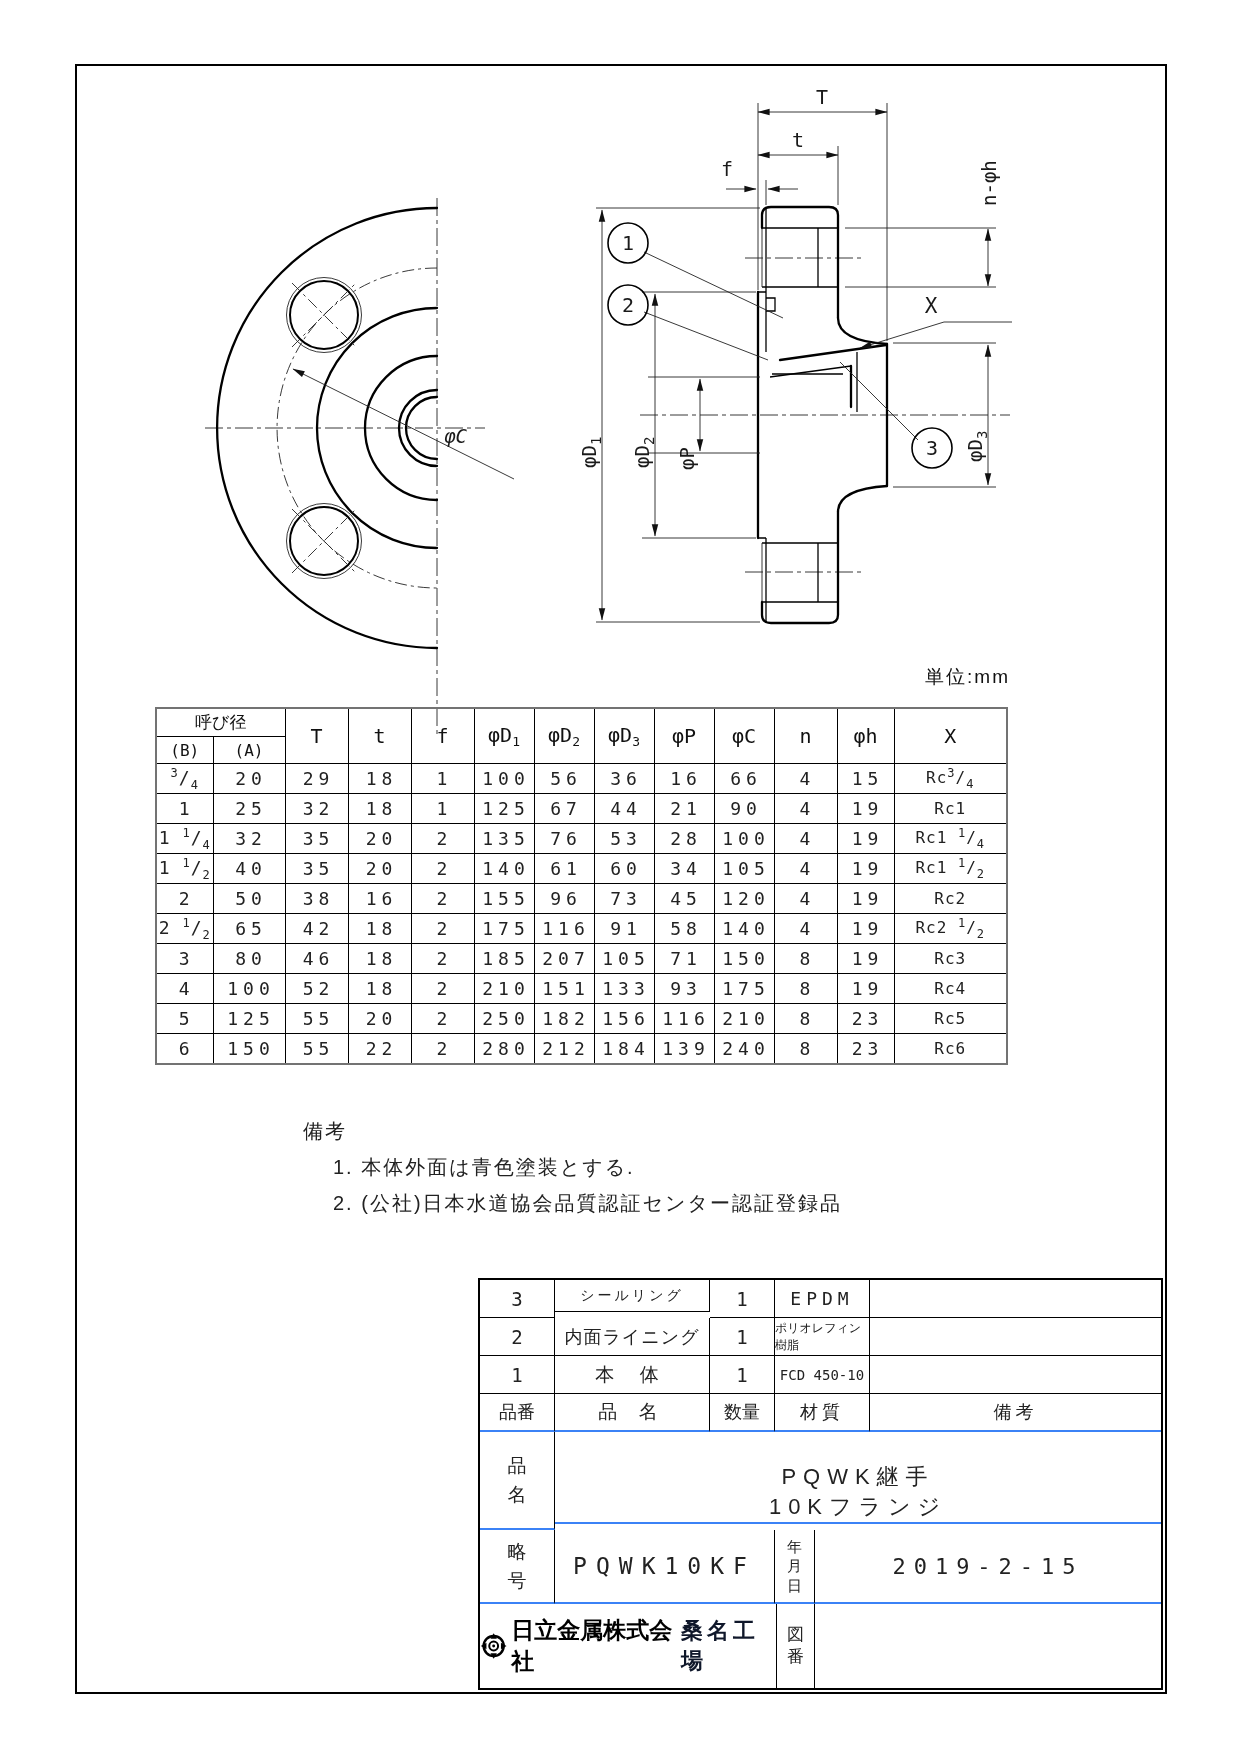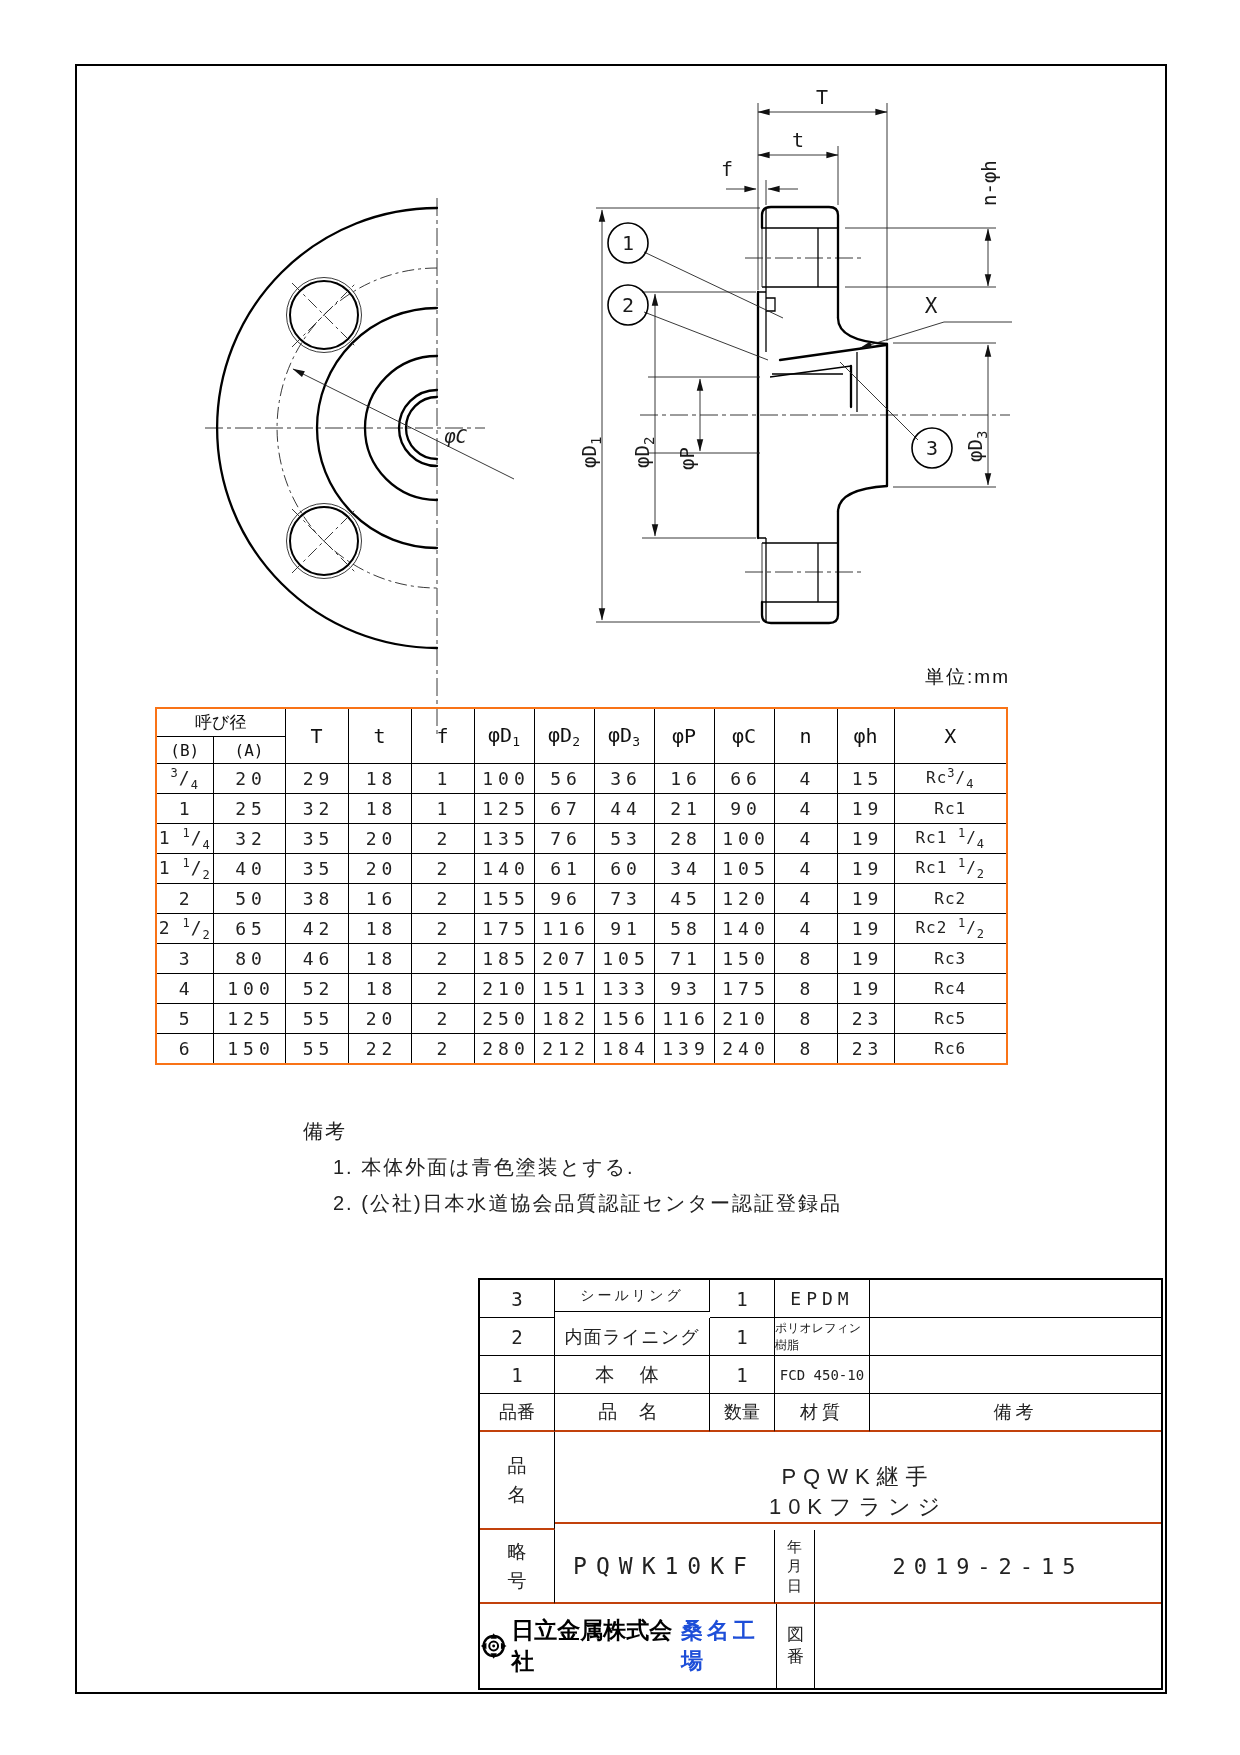--- a/index.html
+++ b/index.html
@@ -14,21 +14,21 @@
   .s-cl2{stroke:#222;stroke-width:0.9;fill:none;stroke-dasharray:12 4 3 4;}
 
   
   .unit{position:absolute;left:850px;top:664px;width:160px;text-align:right;
         font-size:19px;letter-spacing:2px;}
 
   
   .dimtable{position:absolute;left:155px;top:707px;border-collapse:collapse;table-layout:fixed;}
   .dimtable th,.dimtable td{border:1px solid #000;text-align:center;vertical-align:middle;
         font-weight:normal;padding:0;overflow:hidden;white-space:nowrap;}
-  .dimtable{border:2px solid #f97316;}
+  .dimtable{border:2px solid #737373;}
   .dimtable thead th{font-size:17px;}
   .dimtable .hd-main{font-family:"DejaVu Sans Mono",monospace;font-size:20px;}
   .dimtable .hd-sub{font-family:"DejaVu Sans Mono",monospace;font-size:13px;vertical-align:sub;}
   .dimtable tbody td{font-family:"DejaVu Sans Mono",monospace;font-size:18px;letter-spacing:5px;
         text-indent:4px;height:29px;color:#222;}
   .dimtable tbody td.col-b{letter-spacing:1px;text-indent:0;}
   .dimtable tbody td.col-x{letter-spacing:1px;text-indent:0;font-size:16px;}
   .dimtable sup{font-size:12px;}
   .dimtable sub{font-size:12px;}
   .dimtable tr.hrow1 th{height:27px;}
@@ -36,21 +36,21 @@
 
   
   .notes{position:absolute;left:303px;top:1118px;font-size:20px;letter-spacing:2px;color:#222;}
   .notes .note-line{margin-left:30px;margin-top:9px;}
 
   
   .tblock{position:absolute;left:478px;top:1278px;width:685px;height:412px;
           border:2px solid #000;box-sizing:border-box;}
   .cell{position:absolute;box-sizing:border-box;display:flex;align-items:center;
         justify-content:center;color:#222;}
-  .bR{border-right:1px solid #000;} .bB{border-bottom:1px solid #000;} .bB2{border-bottom:2px solid #c2410c;}
+  .bR{border-right:1px solid #000;} .bB{border-bottom:1px solid #000;} .bB2{border-bottom:2px solid #3b82f6;}
   .mono{font-family:"DejaVu Sans Mono",monospace;}
   .stack{width:1.2em;word-break:break-all;line-height:1.55;text-align:center;font-size:19px;}
   .stack3{width:1.2em;word-break:break-all;line-height:1.3;text-align:center;font-size:15px;}
 </style>
 </head>
 <body>
 
 <div class="page">
   <div class="frame"></div>
 
@@ -411,19 +411,19 @@
           <circle cx="17" cy="17" r="12.5" fill="none" stroke="#000" stroke-width="3"></circle>
           <circle cx="17" cy="17" r="5.5" fill="none" stroke="#000" stroke-width="2.5"></circle>
           <circle cx="17" cy="17" r="1.8" fill="#000"></circle>
           <path d="M17,1 L21,8 L13,8 z" fill="#000"></path>
           <path d="M17,33 L21,26 L13,26 z" fill="#000"></path>
           <path d="M1,17 L8,13 L8,21 z" fill="#000"></path>
           <path d="M33,17 L26,13 L26,21 z" fill="#000"></path>
         </svg>
         <span style="font-size:23px;font-weight:bold;color:#000;">日立金属株式会社</span>
       </div>
-      <div style="font-size:22px;font-weight:bold;color:#1d4ed8;letter-spacing:4px;">桑名工場</div>
+      <div style="font-size:22px;font-weight:bold;color:#0f172a;letter-spacing:4px;">桑名工場</div>
     </div>
     <div class="cell bR" style="left:297px;top:324px;width:38px;height:84px;">
       <div class="stack3" style="font-size:17px;">図番</div>
     </div>
   </div>
 </div>
 
 </body></html>

